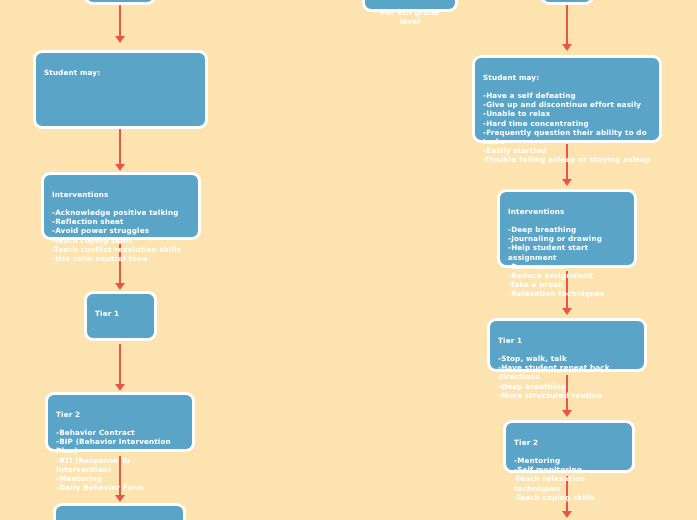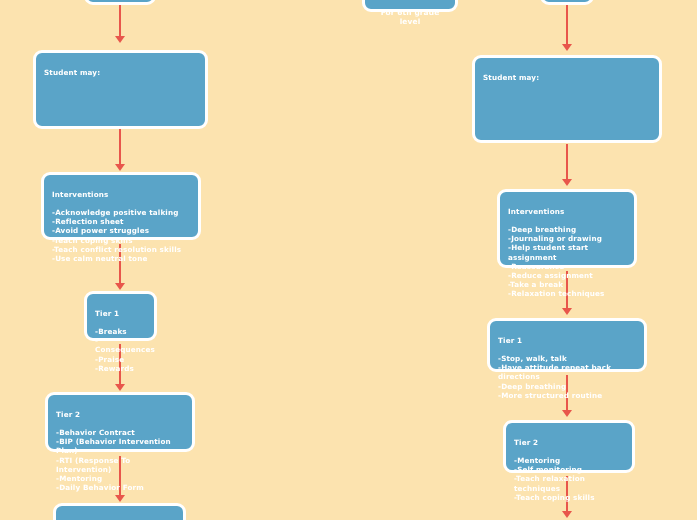--- a/index.html
+++ b/index.html
@@ -143,59 +143,62 @@
     <span class="body">-Acknowledge positive talking
 -Reflection sheet
 -Avoid power struggles
 -Teach coping skills
 -Teach conflict resolution skills
 -Use calm neutral tone</span>
   </div>
 
   <div class="node" style="left:84px; top:291px; width:73px; height:50px;">
     <span class="ttl">Tier 1</span>
-    <span class="body">-Breaks
--Consequences
--Praise
--Rewards</span>
   </div>
 
   <div class="node" style="left:45px; top:392px; width:150px; height:60px;">
     <span class="ttl">Tier 2</span>
     <span class="body">-Behavior Contract
 -BIP (Behavior Intervention Plan)
 -RTI (Response To Intervention)
 -Mentoring
 -Daily Behavior Form</span>
   </div>
 
   <div class="node" style="left:53px; top:503px; width:133px; height:40px;">
     
     
   </div>
 
   <div class="node" style="left:472px; top:55px; width:190px; height:88px;">
     <span class="ttl">Student may:</span>
+    <span class="body">-Have a self defeating
+-Give up and discontinue effort easily
+-Unable to relax
+-Hard time concentrating
+-Frequently question their ability to do tasks
+-Easily startled
+-Trouble falling asleep or staying asleep</span>
   </div>
 
   <div class="node" style="left:497px; top:189px; width:140px; height:79px;">
     <span class="ttl">Interventions</span>
     <span class="body">-Deep breathing
 -Journaling or drawing
 -Help student start assignment
 -Reassurance
 -Reduce assignment
 -Take a break
 -Relaxation techniques</span>
   </div>
 
   <div class="node" style="left:487px; top:318px; width:160px; height:54px;">
     <span class="ttl">Tier 1</span>
     <span class="body">-Stop, walk, talk
--Have attitude repeat back directions
+-Have student repeat back directions
 -Deep breathing
 -More structured routine</span>
   </div>
 
   <div class="node" style="left:503px; top:420px; width:132px; height:53px;">
     <span class="ttl">Tier 2</span>
     <span class="body">-Mentoring
 -Self monitoring
 -Teach relaxation techniques
 -Teach coping skills</span>

